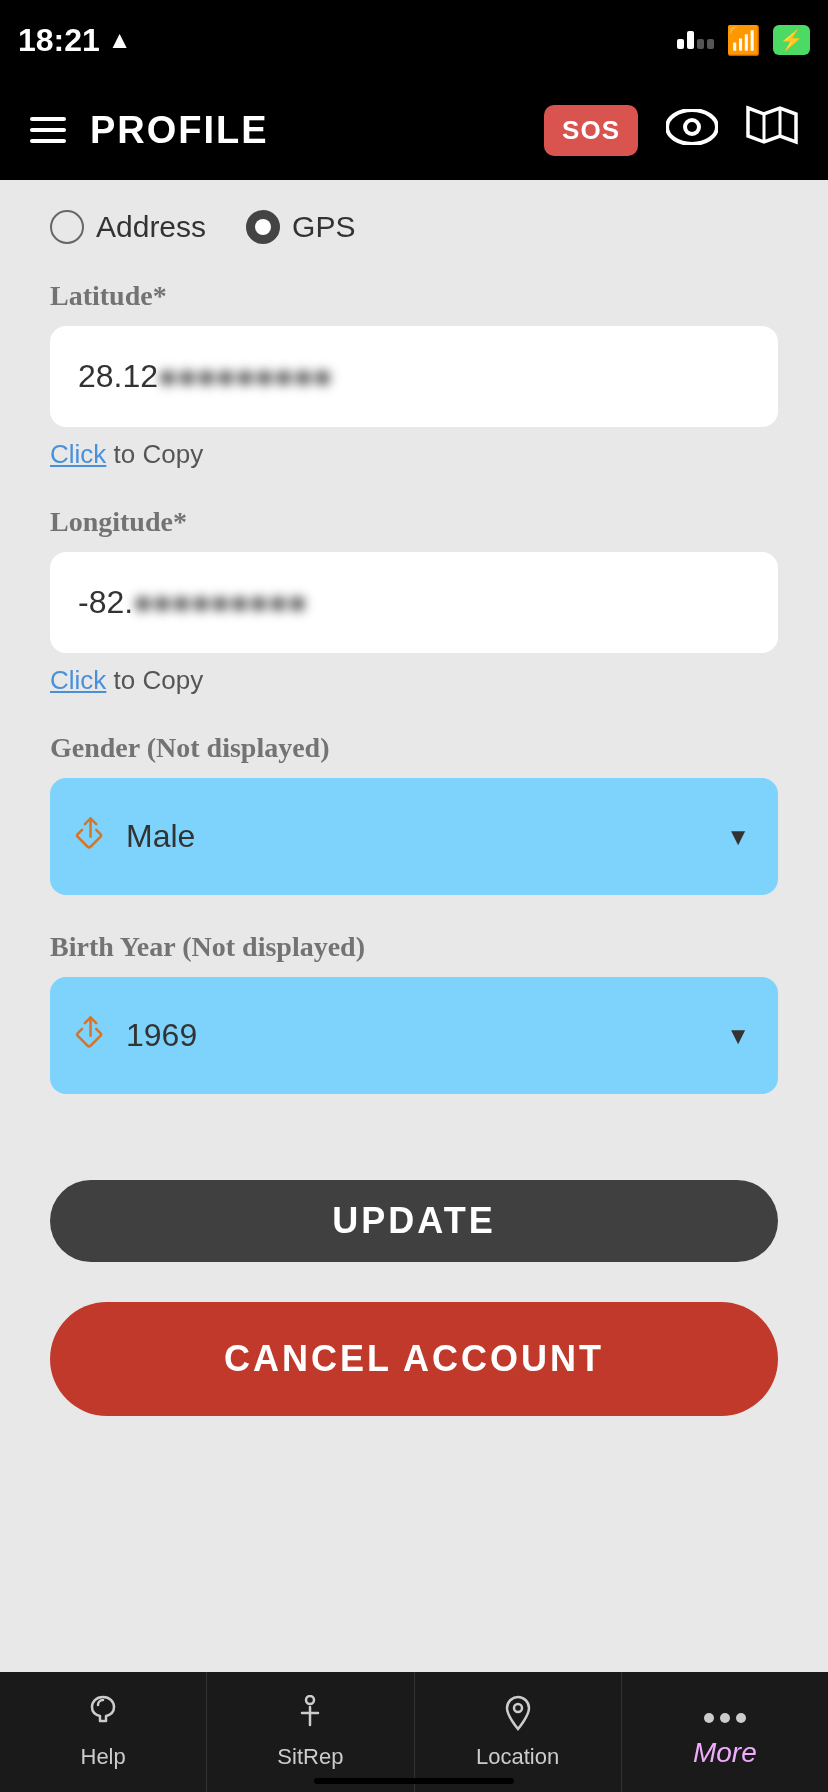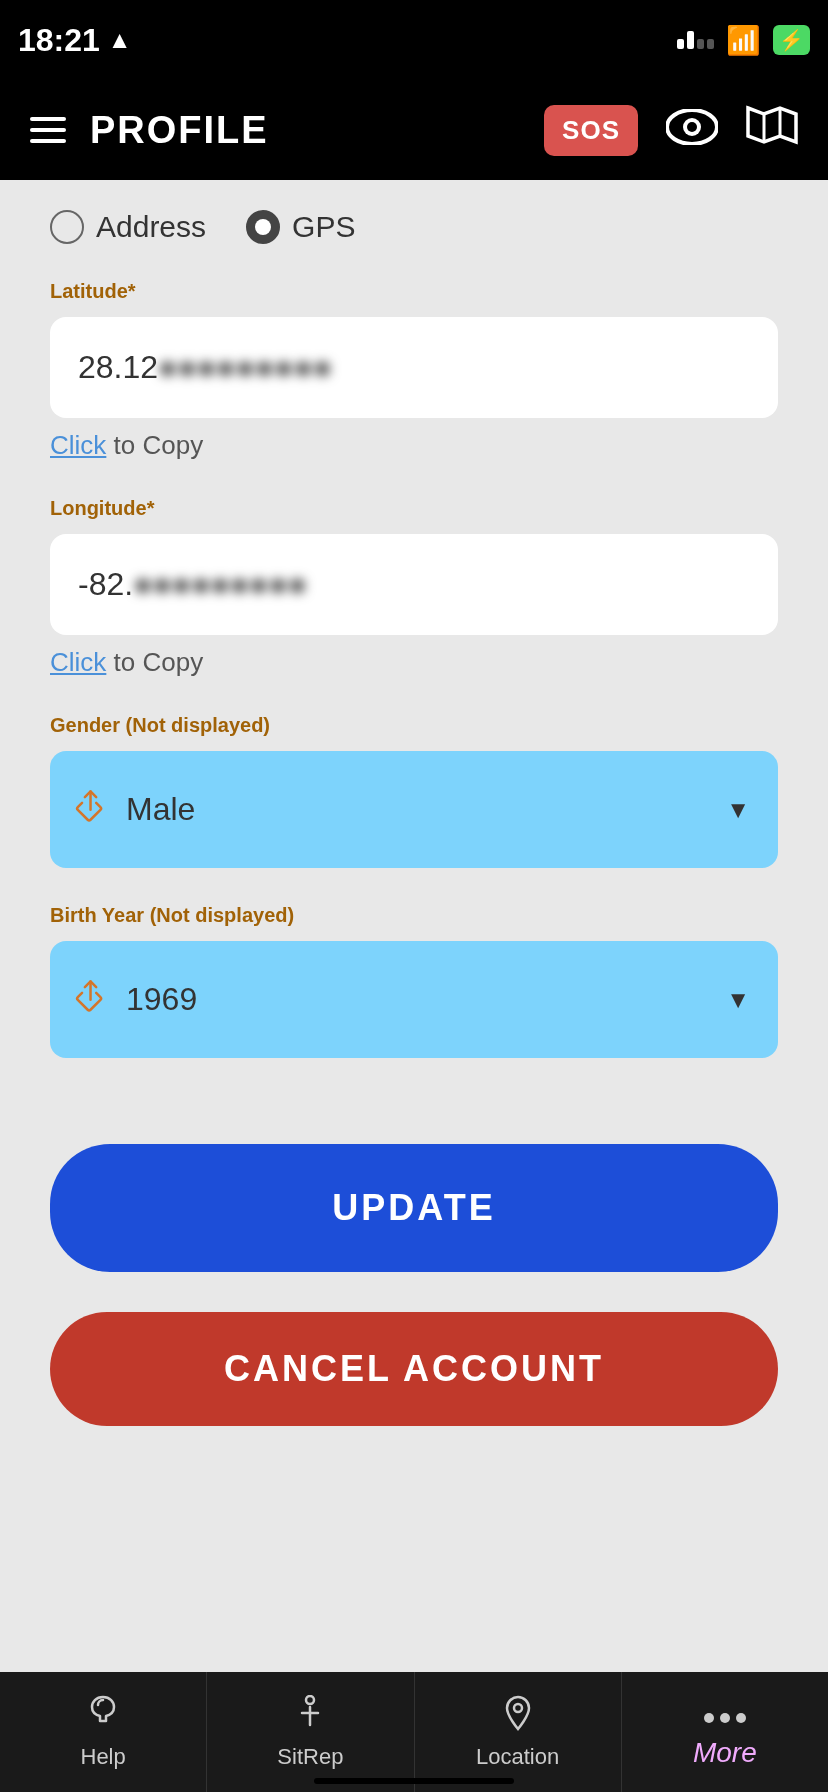--- a/index.html
+++ b/index.html
@@ -98,24 +98,25 @@
     .radio-circle.selected::after {
       content: '';
       width: 16px; height: 16px;
       background: #fff;
       border-radius: 50%;
     }
 
     
     .field-group { margin-bottom: 36px; }
     .field-label {
-      font-size: 20px;
+      font-size: 28px;
       font-weight: 600;
-      color: #a16207;
+      color: #737373;
       margin-bottom: 14px;
+      font-family: Liberation Serif, serif;
     }
     .field-input {
       background: #fff;
       border-radius: 16px;
       padding: 32px 28px;
       font-size: 32px;
       color: #333;
       width: 100%;
       border: none;
       outline: none;
@@ -141,29 +142,29 @@
       justify-content: space-between;
       cursor: pointer;
     }
     .select-left { display: flex; align-items: center; gap: 18px; }
     .link-icon { font-size: 30px; color: #d4752a; transform: rotate(-45deg); display: inline-block; }
     .select-value { font-size: 32px; color: #333; }
     .chevron-down { font-size: 24px; color: #333; }
 
     
     .btn-update {
-      background: #1d4ed8;
+      background: #404040;
       color: #fff;
       font-size: 36px;
       font-weight: 800;
       letter-spacing: 3px;
       border: none;
       border-radius: 60px;
       width: 100%;
-      padding: 43px 0;
+      padding: 20px 0;
       cursor: pointer;
       margin-bottom: 40px;
       display: block;
       text-align: center;
     }
     .btn-cancel {
       background: #c0392b;
       color: #fff;
       font-size: 36px;
       font-weight: 800;

